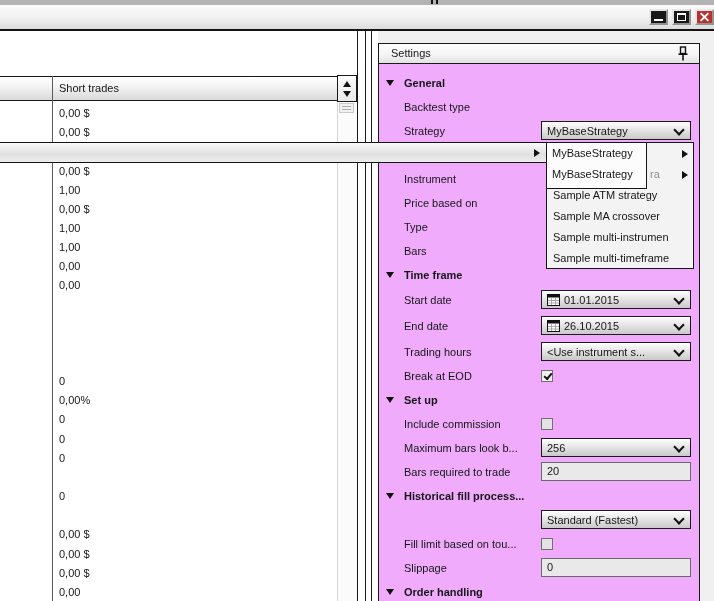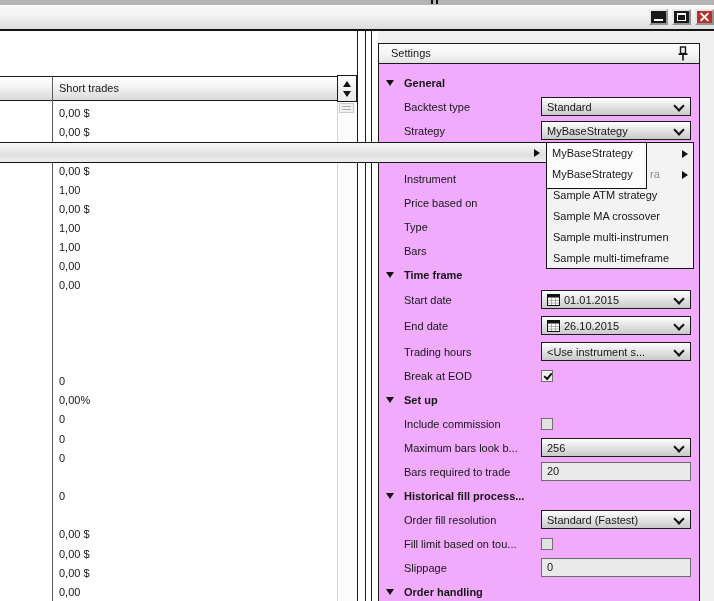--- a/index.html
+++ b/index.html
@@ -168,24 +168,20 @@
         <rect x="3.5" y="1" width="5" height="6.5" fill="#f0f0f0" stroke="#111" stroke-width="1.4"></rect>
         <line x1="1.5" y1="8.2" x2="10.5" y2="8.2" stroke="#111" stroke-width="1.6"></line>
         <line x1="6" y1="8.5" x2="6" y2="14.5" stroke="#111" stroke-width="1.6"></line>
       </svg>
     </div>
 
     <div class="sec-arrow" style="top:36px"></div>
     <div class="sec-lbl" style="top:27px">General</div>
 
     <div class="lbl" style="top:51px">Backtest type</div>
-    <div class="combo" style="top:53px">
-      <span>Standard</span>
-      <span class="chev"></span>
-    </div>
 
     <div class="lbl" style="top:75px">Strategy</div>
     <div class="combo" style="top:77px">
       <span>MyBaseStrategy</span>
       <span class="chev"></span>
     </div>
 
     <div class="lbl" style="top:123px">Instrument</div>
     <div class="lbl" style="top:147px">Price based on</div>
     <div class="lbl" style="top:171px">Type</div>
@@ -246,21 +242,20 @@
     </div>
 
     <div class="lbl" style="top:416px">Bars required to trade</div>
     <div class="tinput" style="top:418px">
       <span>20</span>
     </div>
 
     <div class="sec-arrow" style="top:449px"></div>
     <div class="sec-lbl" style="top:440px">Historical fill process...</div>
 
-    <div class="lbl" style="top:464px">Order fill resolution</div>
     <div class="combo" style="top:466px">
       <span>Standard (Fastest)</span>
       <span class="chev"></span>
     </div>
 
     <div class="lbl" style="top:488px">Fill limit based on tou...</div>
     <div class="chk" style="top:494px"></div>
 
     <div class="lbl" style="top:512px">Slippage</div>
     <div class="tinput" style="top:514px">

